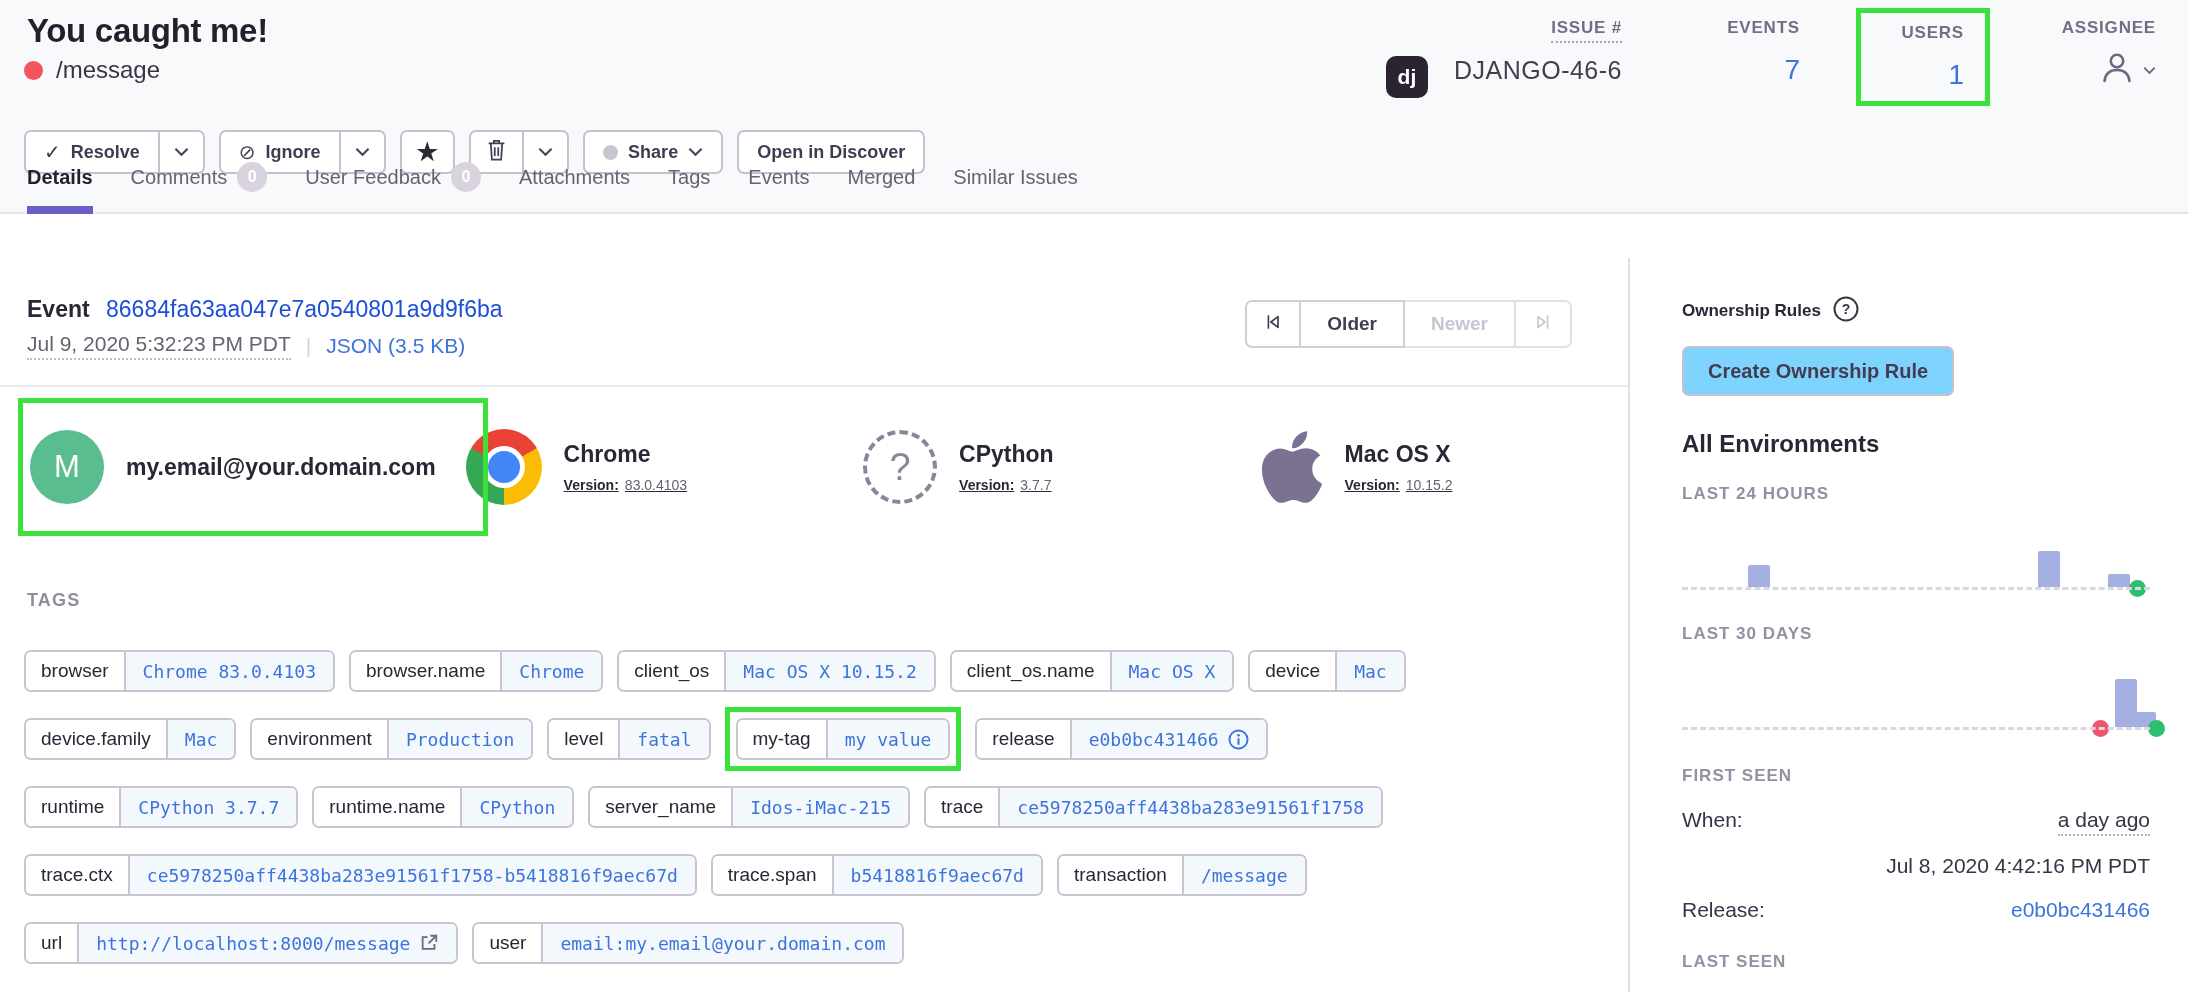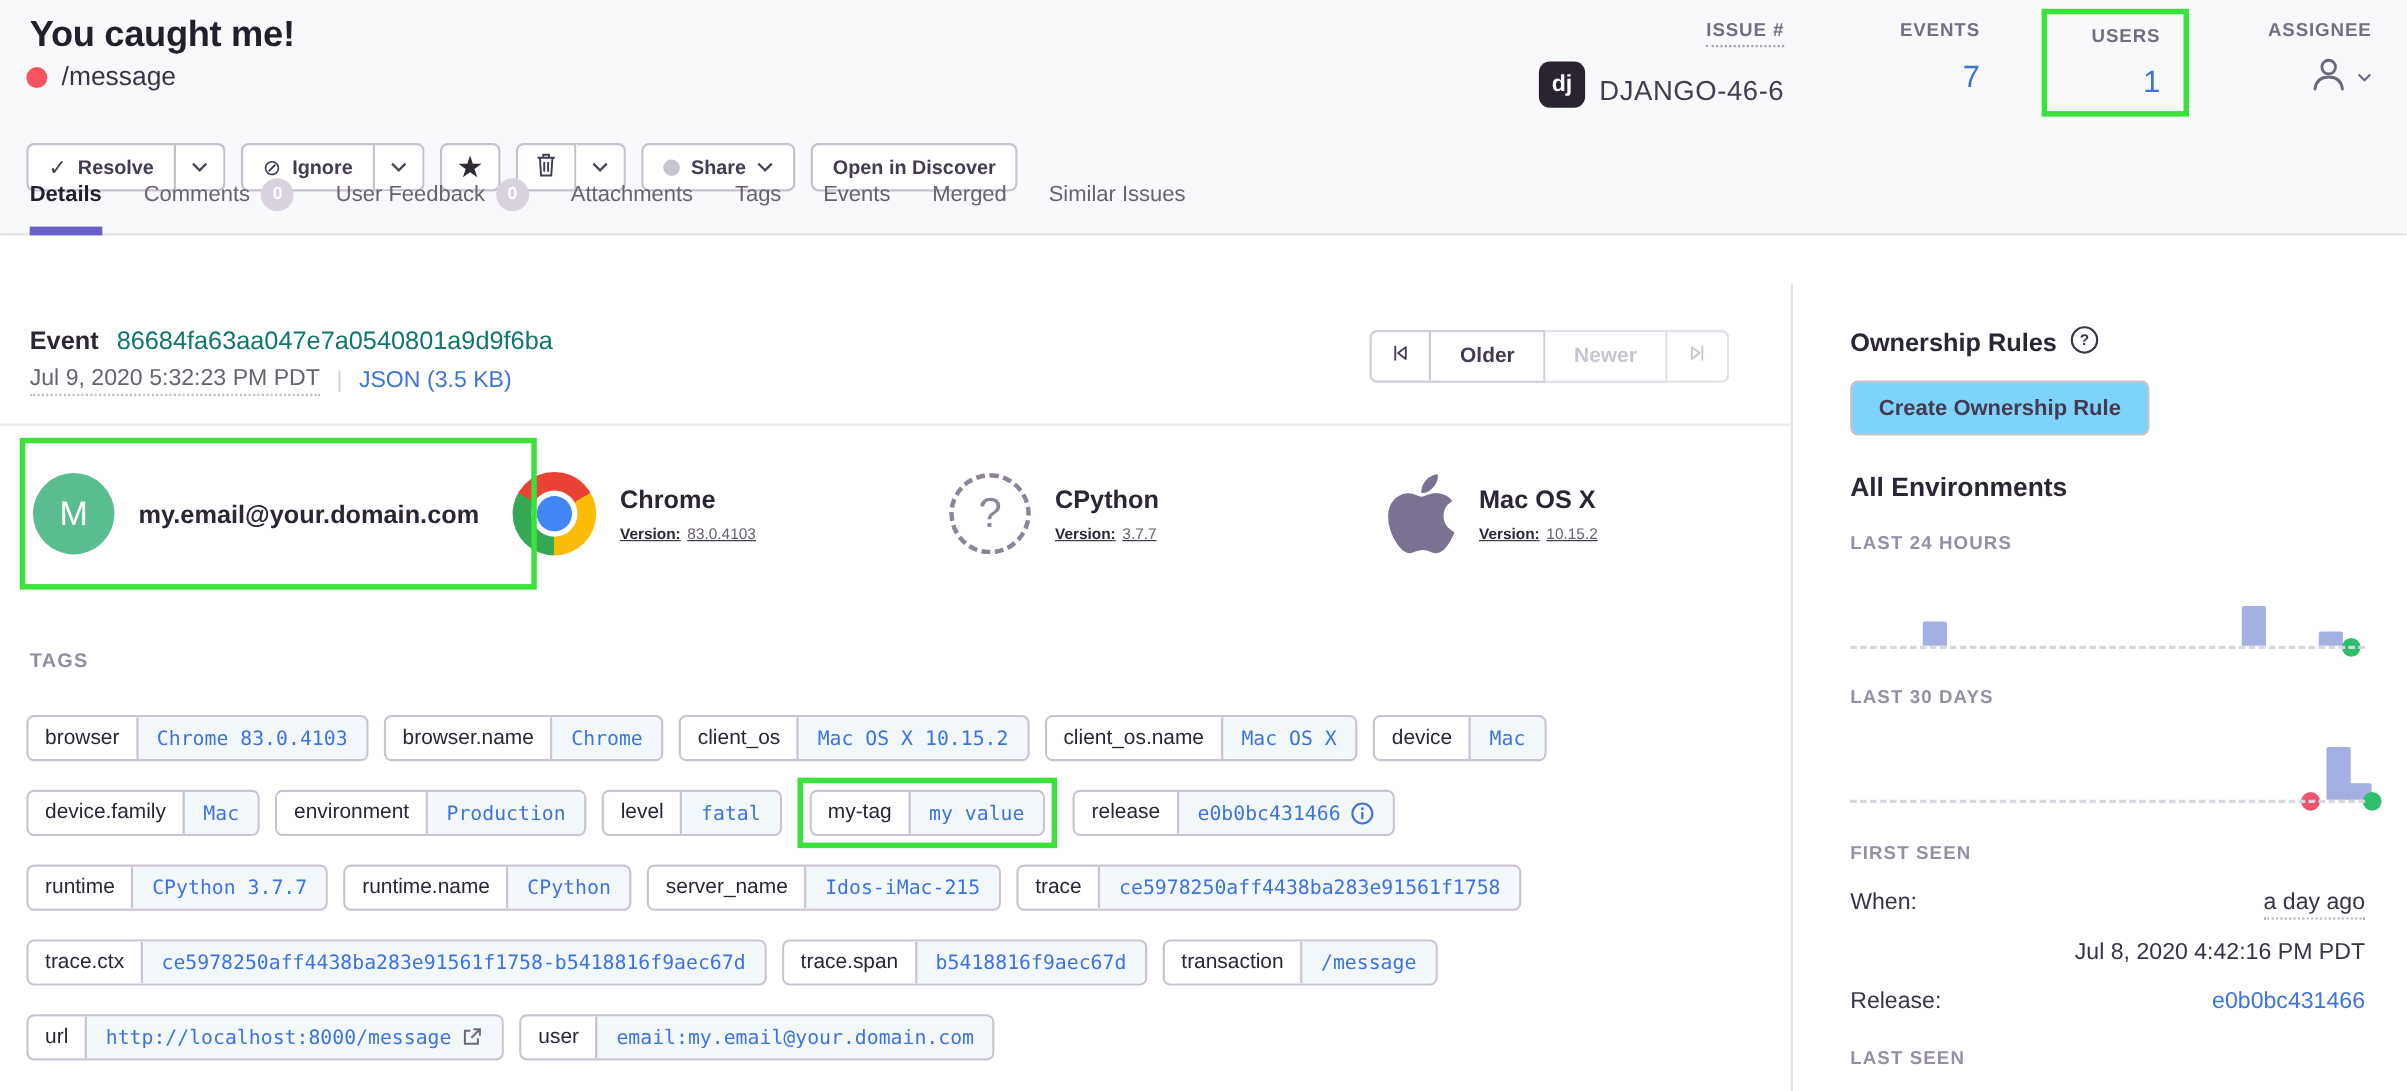--- a/index.html
+++ b/index.html
@@ -24,41 +24,41 @@
   .btn .glyph { font-size:20px; font-weight:normal; }
   .btn.icon-only { padding:0 15px; }
   .star-glyph { font-size:24px; color:#2f2936; }
   .share-dot { width:15px; height:15px; border-radius:50%; background:#c9c4d0; }
   .chev { display:inline-flex; color:#4a4458; }
   
   .stat-label { font-size:17px; font-weight:bold; color:#756d84; letter-spacing:0.8px; }
   .stat-value { font-size:28px; color:#3d74db; margin-top:16px; }
   .stat-issue { position:absolute; right:566px; top:18px; text-align:right; }
   .stat-issue .stat-label { border-bottom:2px dotted #aaa3b4; padding-bottom:3px; display:inline-block; }
-  .issue-value-row { display:flex; align-items:flex-end; gap:13px; margin-top:13px; }
+  .issue-value-row { display:flex; align-items:flex-start; gap:26px; margin-top:13px; }
   .dj-badge { width:42px; height:42px; border-radius:10px; background:#29242f; color:#fff;
     font-size:21px; font-weight:bold; display:flex; align-items:center; justify-content:center; }
   .issue-short-id { font-size:25px; color:#443c50; letter-spacing:0.5px; }
   .stat-events { position:absolute; right:388px; top:18px; text-align:right; }
   .stat-users-box { position:absolute; left:1856px; top:8px; width:134px; height:98px;
     border:5px solid #3ce23c; text-align:right; padding:10px 21px 0 0; }
   .stat-assignee { position:absolute; right:32px; top:18px; text-align:right; }
   .assignee-ctl { display:flex; align-items:center; justify-content:flex-end; gap:8px; margin-top:12px; }
   
   .tabs-row { position:absolute; left:27px; bottom:0; display:flex; gap:38px; }
   .tab { position:relative; font-size:20px; color:#6a6170; padding-bottom:20px; display:flex; align-items:center; gap:10px; cursor:pointer; }
   .tab.active { color:#241f2d; font-weight:bold; }
   .tab.active::after { content:''; position:absolute; left:0; right:0; bottom:-2px; height:8px; background:#6a5fc8; }
   .tab-badge { background:#d9d3e0; color:#fff; font-size:16px; font-weight:bold; min-width:30px; height:30px;
     line-height:30px; border-radius:15px; text-align:center; }
   
   .main { position:absolute; top:258px; left:0; width:1630px; bottom:0; background:#fff; border-right:2px solid #e4e0e8; }
   .event-line1 { position:absolute; left:27px; top:38px; font-size:23px; }
   .event-label { font-weight:bold; color:#2c2535; }
-  .event-id { color:#0f766e; margin-left:10px; cursor:pointer; }
+  .event-id { color:#1d4ed8; margin-left:10px; cursor:pointer; }
   .event-line2 { position:absolute; left:27px; top:74px; font-size:21px; display:flex; align-items:center; }
   .event-time { color:#696070; border-bottom:2px dotted #c3bdcb; padding-bottom:2px; }
   .sep-bar { color:#d5d0da; margin:0 15px; }
   .json-link { color:#3d74db; cursor:pointer; }
   .pagination { position:absolute; right:56px; top:42px; display:flex; height:48px; }
   .pg-btn { border:2px solid #d3cdd9; background:#fff; min-width:56px; display:flex; align-items:center;
     justify-content:center; font-size:19px; font-weight:bold; color:#443b52; padding:0 26px; cursor:pointer; }
   .pg-btn + .pg-btn { border-left-width:0; }
   .pg-btn:first-child { border-radius:7px 0 0 7px; padding:0 16px; }
   .pg-btn:last-child { border-radius:0 7px 7px 0; padding:0 16px; }
@@ -90,21 +90,21 @@
   .tags-rows { position:absolute; left:24px; top:392px; right:20px; }
   .tag-row { display:flex; gap:14px; margin-bottom:26px; align-items:center; height:42px; }
   .tag-pill { display:inline-flex; height:42px; border:2px solid #cac3d2; border-radius:7px; overflow:hidden; background:#fff; }
   .tag-key { display:flex; align-items:center; padding:0 15px; font-size:19px; color:#2c2535; background:#fff; }
   .tag-value { display:flex; align-items:center; gap:9px; padding:15px 17px; font-family:"DejaVu Sans Mono", monospace;
     font-size:18px; color:#3d74db; background:#f3f8fd; border-left:2px solid #cac3d2; cursor:pointer; }
   .green-wrap { border:5px solid #3ce23c; padding:6px; display:inline-flex; margin:-11px 0; background:transparent; }
   
   .sidebar { position:absolute; top:258px; left:1632px; right:0; bottom:0; background:#fff; }
   .own-row { position:absolute; left:50px; top:38px; display:flex; align-items:center; gap:12px; }
-  .own-title { font-size:23px; font-weight:bold; color:#2c2535; }
+  .own-title { font-size:17px; font-weight:bold; color:#2c2535; }
   .create-btn { position:absolute; left:50px; top:88px; height:50px; border:2px solid #c7c1cf; border-radius:7px;
     background:#7dd3fc; font-size:20px; font-weight:bold; color:#443b52; padding:0 24px; display:flex; align-items:center; cursor:pointer; }
   .env-title { position:absolute; left:50px; top:172px; font-size:24px; font-weight:bold; color:#2c2535; }
   .side-label { position:absolute; left:50px; font-size:17px; font-weight:bold; color:#968ea3; letter-spacing:1px; }
   .spark { position:absolute; left:50px; right:38px; height:56px; }
   .spark::after { content:''; position:absolute; bottom:0; left:0; right:0; border-top:3px dashed #dbd6e0; }
   .spark-bar { position:absolute; bottom:3px; width:22px; background:#a4afe2; border-radius:2px 2px 0 0; }
   .spark-dot { position:absolute; bottom:-7px; width:17px; height:17px; border-radius:50%; }
   .side-kv { position:absolute; left:50px; right:38px; display:flex; justify-content:space-between; font-size:21px; color:#3a3246; }
   .kv-value-dotted { border-bottom:2px dotted #b9b2c2; padding-bottom:2px; }

